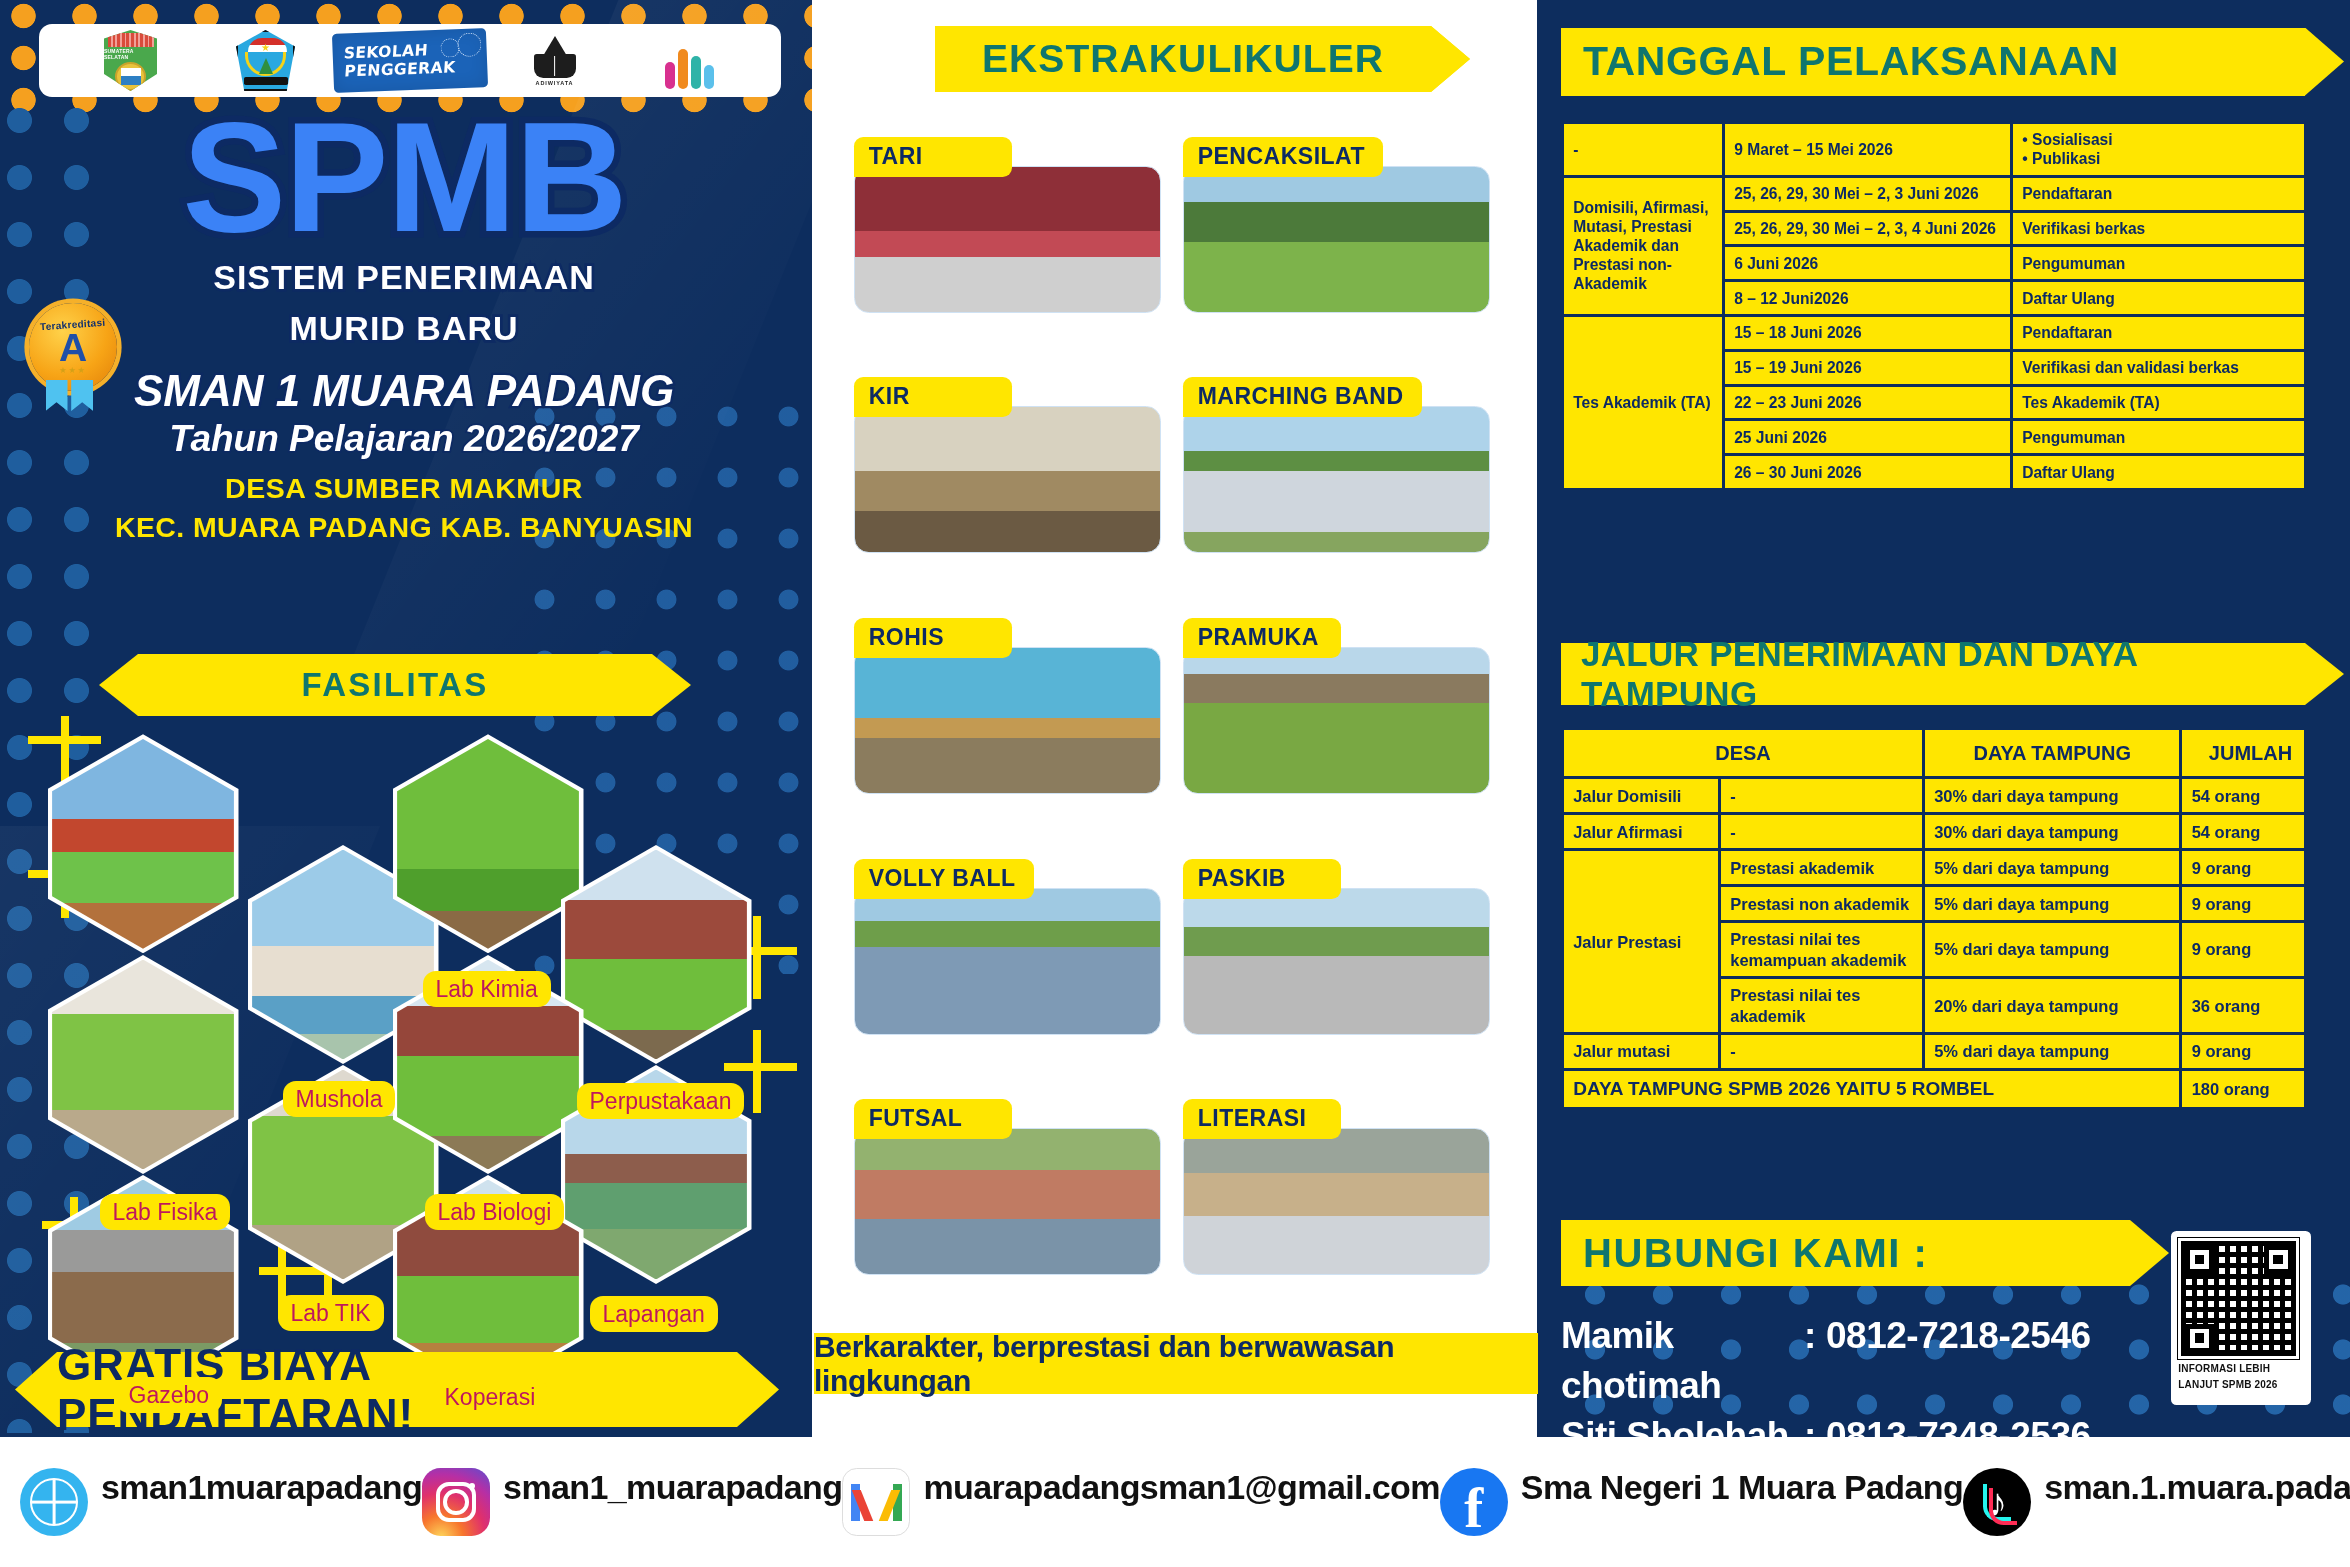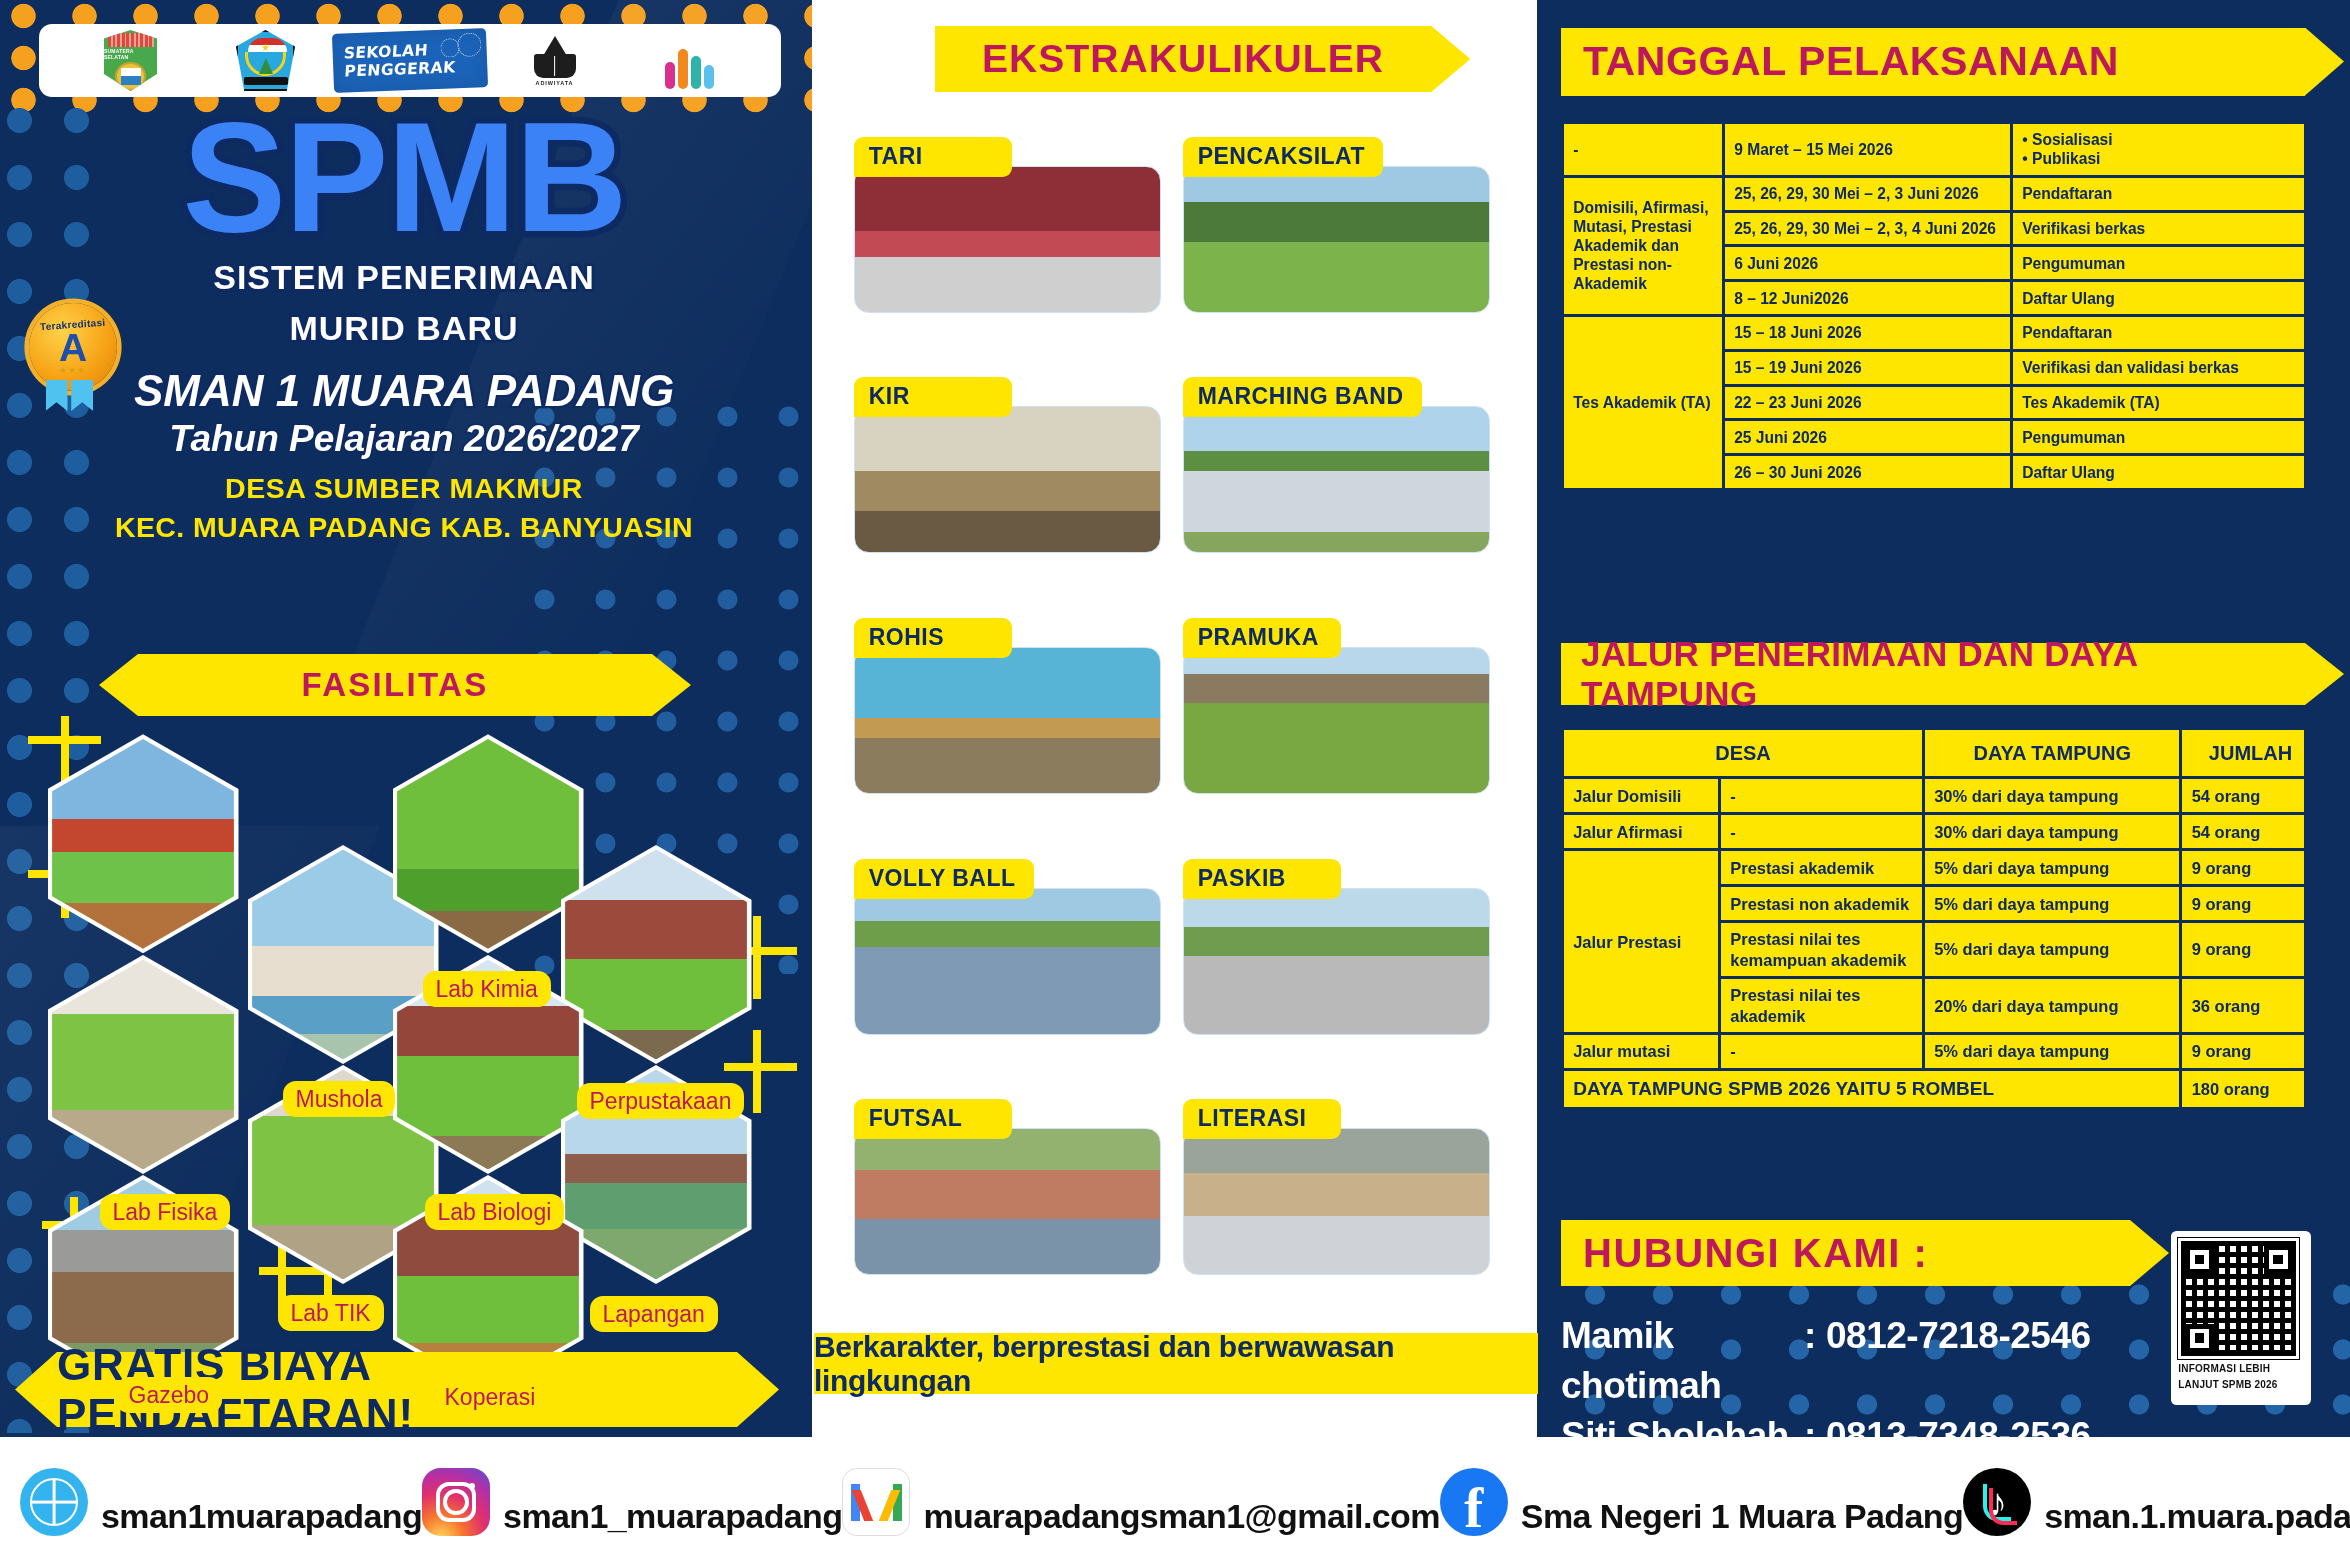--- a/index.html
+++ b/index.html
@@ -154,21 +154,21 @@
   }
   .badge-akred .tk{font-size:10px;font-weight:bold;color:#12306d;transform:rotate(-4deg);letter-spacing:0.3px;}
   .badge-akred .aa{font-size:39px;font-weight:bold;color:#1f4fa8;line-height:35px;}
   .badge-akred .st{font-size:8.3px;color:#d4a017;letter-spacing:1.8px;}
   .badge-akred .rib{position:absolute;bottom:0;left:16.5px;display:flex;gap:3.7px;}
   .badge-akred .rib i{width:22px;height:31px;background:#4fc2f0;
      clip-path:polygon(0 0,100% 0,100% 100%,50% 72%,0 100%);}
 
   
   .chev{
-    background:#ffe600; color:#be185d; font-weight:bold;
+    background:#ffe600; color:#0f766e; font-weight:bold;
     display:flex; align-items:center; position:relative;
   }
   .chev::after{
     content:""; position:absolute; right:-39px; top:0; bottom:0; width:39px;
     background:#ffe600; clip-path:polygon(0 0,100% 50%,0 100%);
   }
   .chev-double{
     background:#ffe600; color:#0d2a63; font-weight:bold;
     display:flex; align-items:center; justify-content:center; position:relative;
   }
@@ -290,21 +290,21 @@
   .qr .code .fp i{position:absolute;inset:4.6px;background:#000;}
   .qr .code .f1{top:3.7px;left:3.7px;} .qr .code .f2{top:3.7px;right:3.7px;} .qr .code .f3{bottom:3.7px;left:3.7px;}
   .qr small{ display:block; font-size:10px; font-weight:bold; color:#111; text-align:center;
     line-height:12px; margin-top:3.7px; letter-spacing:0.2px;}
 
   
   .footer{
     position:absolute; left:0; top:1437px; width:2351px; height:130px;
     background:#fff; display:flex; align-items:center; padding:0 20px; gap:0;
   }
-  .fitem{ display:flex; align-items:flex-end; gap:13px; }
+  .fitem{ display:flex; align-items:flex-start; gap:13px; }
   .fitem .txt{
     font-size:34px; font-weight:bold; color:#111; white-space:nowrap;
     font-family:"Liberation Sans Narrow","Liberation Sans",sans-serif; letter-spacing:-0.6px;
   }
   .ico{ width:68px; height:68px; flex:none; position:relative; }
   .ico-web{ border-radius:50%; background:#34b4ef; display:flex;align-items:center;justify-content:center; }
   .ico-web .gl{ width:48px;height:48px;border:2.8px solid #fff;border-radius:50%;position:relative; }
   .ico-web .gl::before{content:"";position:absolute;left:50%;top:-0.9px;bottom:-0.9px;width:2.8px;background:#fff;transform:translateX(-50%);}
   .ico-web .gl::after{content:"";position:absolute;top:50%;left:-0.9px;right:-0.9px;height:2.8px;background:#fff;transform:translateY(-50%);}
   .ico-ig{ border-radius:18.4px;

